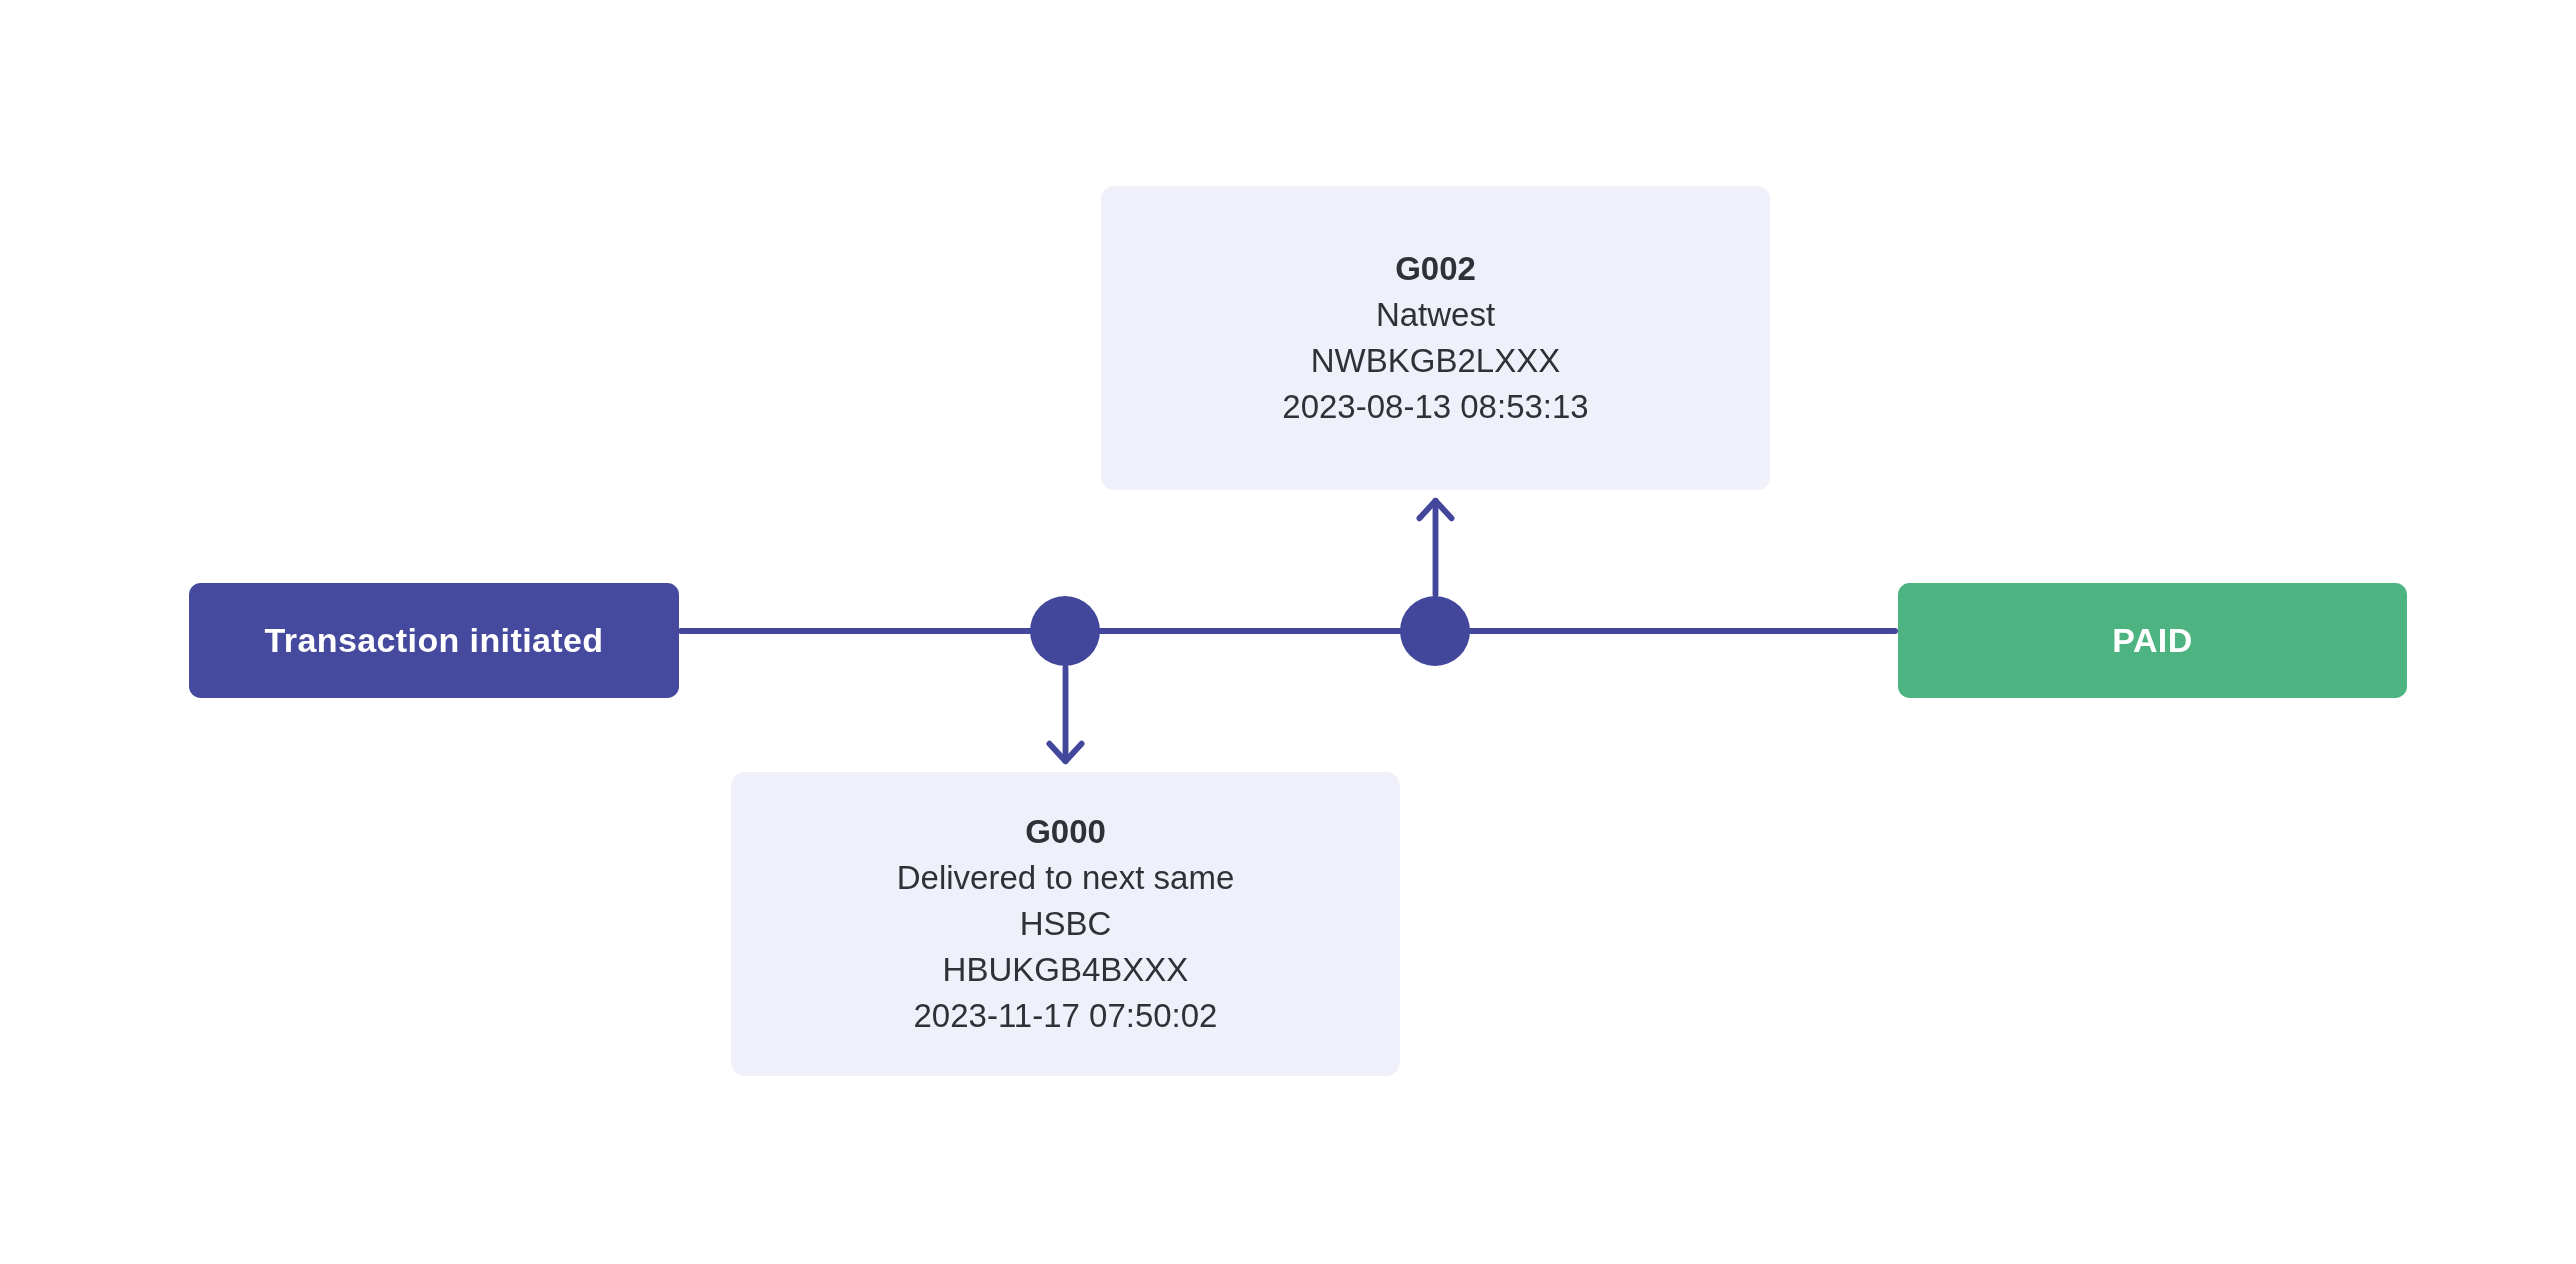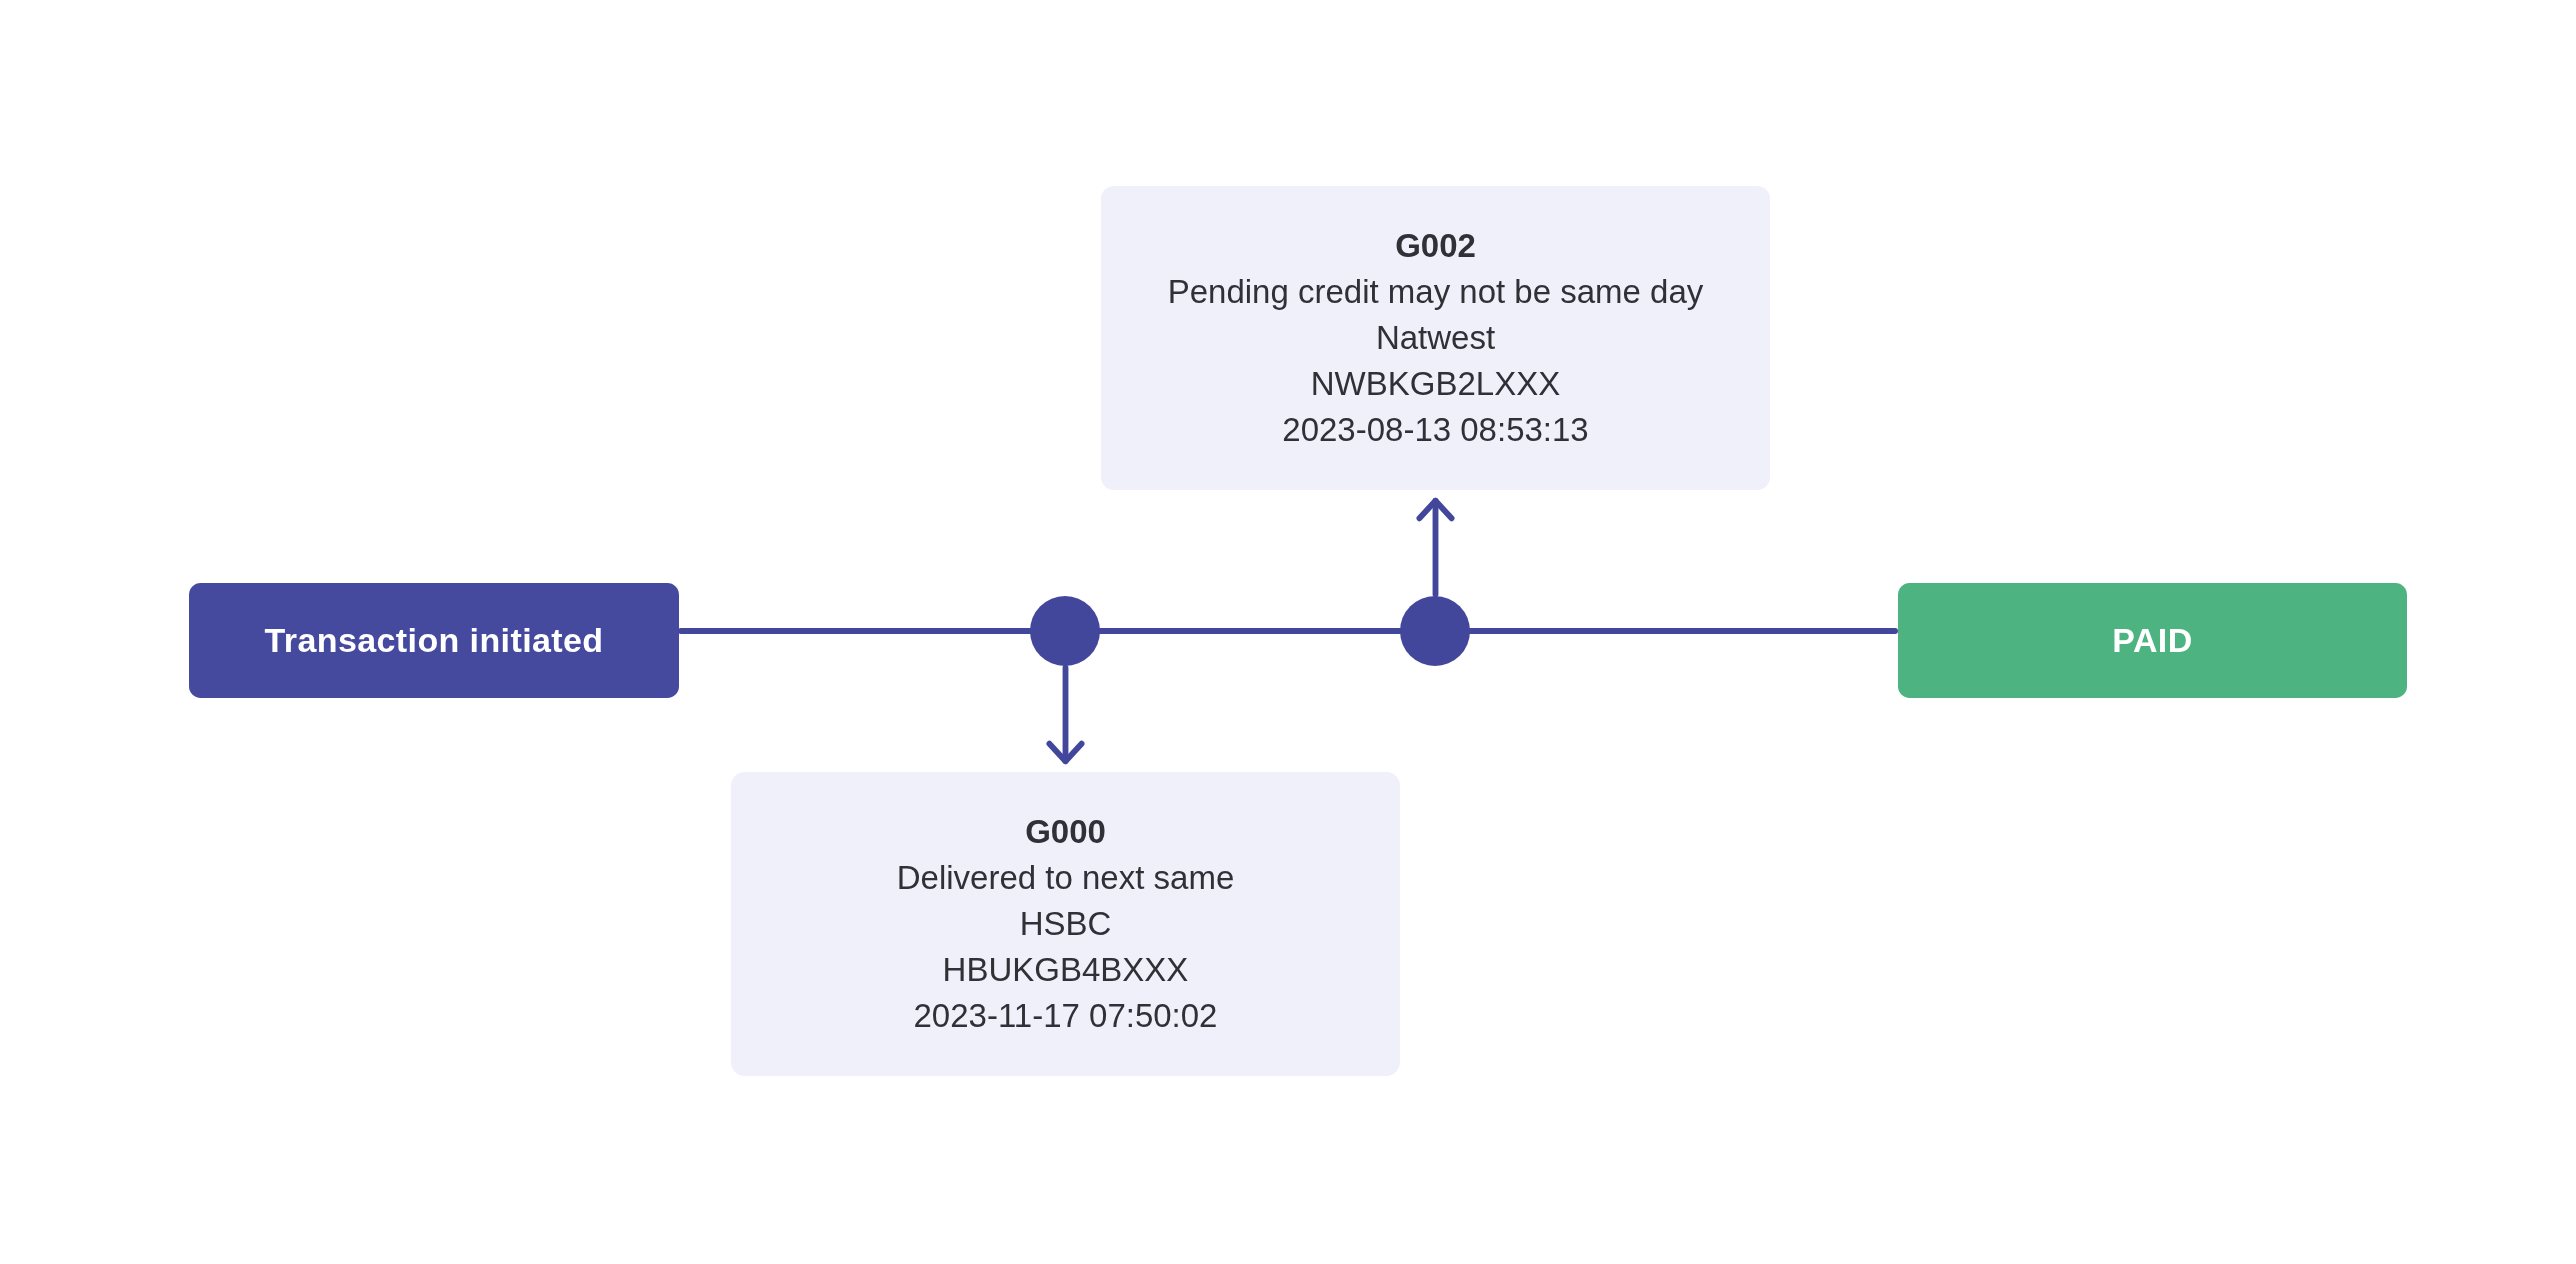--- a/index.html
+++ b/index.html
@@ -114,21 +114,20 @@
     <polyline points="18,36 40,12 62,36"></polyline>
   </svg>
 
   <svg class="arrow-svg arrow-down" viewBox="0 0 80 145">
     <line x1="40" y1="5" x2="40" y2="133"></line>
     <polyline points="18,109 40,133 62,109"></polyline>
   </svg>
 
   <div class="event-card card-top">
     <div class="code">G002</div>
-    <div>Pending credit may not be same day</div>
     <div>Natwest</div>
     <div>NWBKGB2LXXX</div>
     <div>2023-08-13 08:53:13</div>
   </div>
 
   <div class="event-card card-bottom">
     <div class="code">G000</div>
     <div>Delivered to next same</div>
     <div>HSBC</div>
     <div>HBUKGB4BXXX</div>

